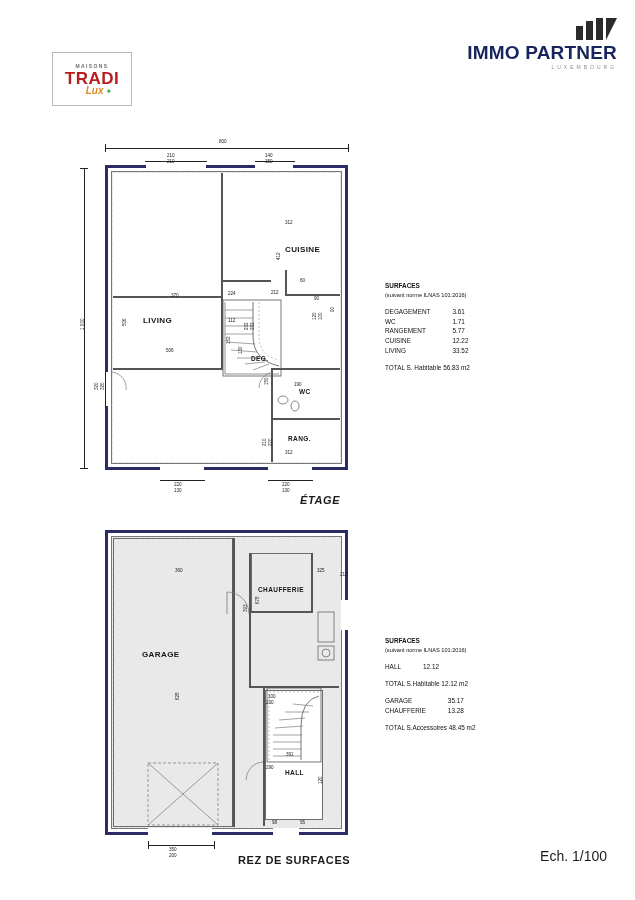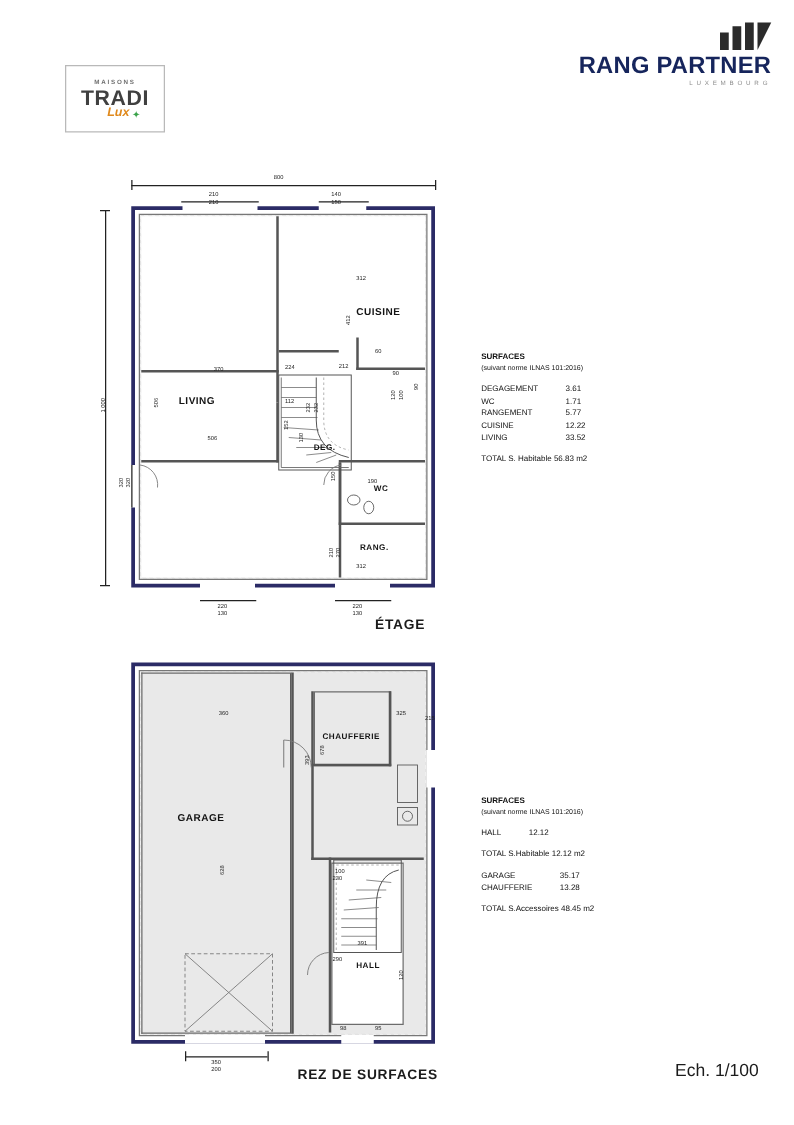--- a/index.html
+++ b/index.html
@@ -14,21 +14,21 @@
   .logo-left{
     position:absolute;left:52px;top:52px;width:78px;height:52px;
     border:1px solid #b9b9b9;background:#fff;
     display:flex;flex-direction:column;align-items:center;justify-content:center;
   }
   .logo-left .maison{
     font-size:5px;letter-spacing:1.4px;color:#6f6f6f;font-weight:bold;
     margin-bottom:1px;
   }
   .logo-left .tradi{
-    font-size:17px;font-weight:bold;color:#404040;letter-spacing:.5px;line-height:1;
+    font-size:17px;font-weight:bold;color:#b91c1c;letter-spacing:.5px;line-height:1;
     font-family:"Liberation Sans", sans-serif;
   }
   .logo-left .lux{
     font-size:10px;color:#e08a1e;font-style:italic;font-weight:bold;
     margin-top:-3px;margin-left:14px;
   }
   .logo-left .star{color:#3aa34a;font-size:8px;margin-left:2px;}
   .lux-row{display:flex;align-items:flex-end;}
 
   .logo-right{
@@ -116,21 +116,21 @@
     </div>
   </div>
 
   <div class="logo-right">
     <div class="bars">
       <i class="b1"></i>
         <i class="b2"></i>
         <i class="b3"></i>
         <i class="tri"></i>
     </div>
-    <div class="name">RANG PARTNER</div>
+    <div class="name">IMMO PARTNER</div>
     <div class="sub">LUXEMBOURG</div>
   </div>
 
 
   <div class="plan" style="left:0;top:0;width:635px;height:520px;">
 
     <div class="wallbox" style="left:105px;top:165px;width:243px;height:305px;">
       <div class="inner"></div>
     </div>
 
@@ -233,21 +233,21 @@
     <div class="dim v" style="left:226px;top:344px;">152</div>
     <div class="dim v" style="left:238px;top:354px;">130</div>
     <div class="dim v" style="left:312px;top:320px;">120</div>
     <div class="dim v" style="left:318px;top:320px;">100</div>
     <div class="dim v" style="left:262px;top:446px;">210</div>
     <div class="dim v" style="left:268px;top:446px;">270</div>
     <div class="dim" style="left:300px;top:278px;">60</div>
     <div class="dim" style="left:314px;top:296px;">90</div>
     <div class="dim v" style="left:330px;top:312px;">90</div>
 
-    <div class="caption" style="left:300px;top:494px;">ÉTAGE</div>
+    <div class="caption" style="left:300px;top:494px;font-style:italic;">ÉTAGE</div>
 
     <div class="surf" style="left:385px;top:281px;">
       <div class="hd">SURFACES</div>
       <div class="sub">(suivant norme ILNAS 101:2016)</div>
       <table style="margin-top:7px;">
         <tbody>
             <tr>
           <td>DEGAGEMENT</td>
           <td class="v">3.61</td>
         </tr>

